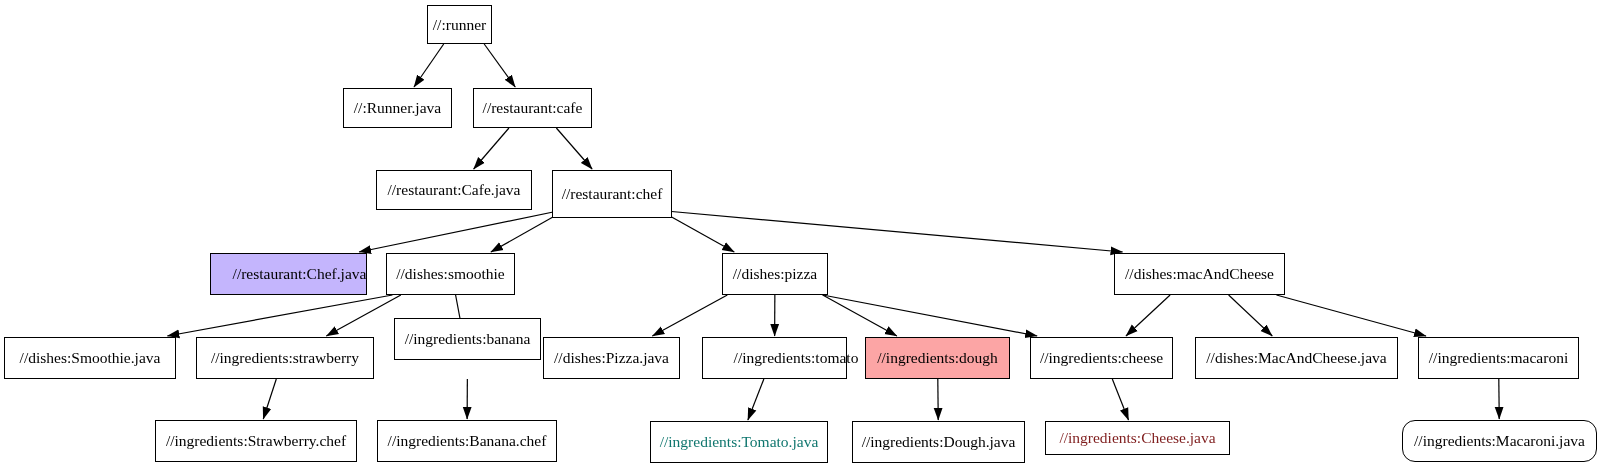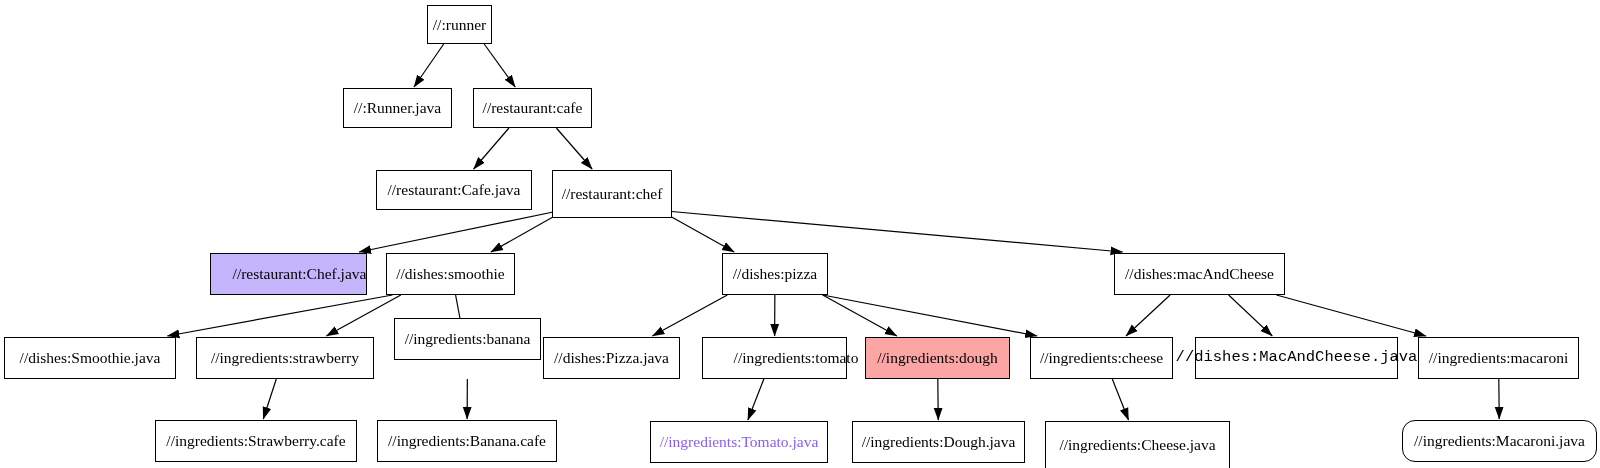--- a/index.html
+++ b/index.html
@@ -81,22 +81,22 @@
       <div class="node" style="left: 386px; top: 253px; width: 129px; height: 42px; border-color: rgb(0, 0, 0); background: rgb(255, 255, 255); color: rgb(0, 0, 0);">//dishes:smoothie</div>
       <div class="node" style="left: 722px; top: 253px; width: 106px; height: 42px; border-color: rgb(0, 0, 0); background: rgb(255, 255, 255); color: rgb(0, 0, 0);">//dishes:pizza</div>
       <div class="node" style="left: 1114px; top: 253px; width: 171px; height: 42px; border-color: rgb(0, 0, 0); background: rgb(255, 255, 255); color: rgb(0, 0, 0);">//dishes:macAndCheese</div>
       <div class="node" style="left: 4px; top: 337px; width: 172px; height: 42px; border-color: rgb(0, 0, 0); background: rgb(255, 255, 255); color: rgb(0, 0, 0);">//dishes:Smoothie.java</div>
       <div class="node" style="left: 196px; top: 337px; width: 178px; height: 42px; border-color: rgb(0, 0, 0); background: rgb(255, 255, 255); color: rgb(0, 0, 0);">//ingredients:strawberry</div>
       <div class="node" style="left: 394px; top: 318px; width: 147px; height: 42px; border-color: rgb(0, 0, 0); background: rgb(255, 255, 255); color: rgb(0, 0, 0);">//ingredients:banana</div>
       <div class="node" style="left: 543px; top: 337px; width: 137px; height: 42px; border-color: rgb(0, 0, 0); background: rgb(255, 255, 255); color: rgb(0, 0, 0);">//dishes:Pizza.java</div>
       <div class="node" style="left: 702px; top: 337px; width: 145px; height: 42px; border-color: rgb(0, 0, 0); background: rgb(255, 255, 255); color: rgb(0, 0, 0); padding-left: 43px;">//ingredients:tomato</div>
       <div class="node" style="left: 865px; top: 337px; width: 145px; height: 42px; border-color: rgb(0, 0, 0); background: #fca5a5; color: rgb(0, 0, 0);">//ingredients:dough</div>
       <div class="node" style="left: 1030px; top: 337px; width: 143px; height: 42px; border-color: rgb(0, 0, 0); background: rgb(255, 255, 255); color: rgb(0, 0, 0);">//ingredients:cheese</div>
-      <div class="node" style="left: 1195px; top: 337px; width: 203px; height: 42px; border-color: rgb(0, 0, 0); background: rgb(255, 255, 255); color: rgb(0, 0, 0); font-family: Liberation Mono, monospace;">//dishes:MacAndCheese.java</div>
+      <div class="node" style="left: 1195px; top: 337px; width: 203px; height: 42px; border-color: rgb(0, 0, 0); background: rgb(255, 255, 255); color: rgb(0, 0, 0);">//dishes:MacAndCheese.java</div>
       <div class="node" style="left: 1418px; top: 337px; width: 161px; height: 42px; border-color: rgb(0, 0, 0); background: rgb(255, 255, 255); color: rgb(0, 0, 0);">//ingredients:macaroni</div>
-      <div class="node" style="left: 155px; top: 420px; width: 202px; height: 42px; border-color: rgb(0, 0, 0); background: rgb(255, 255, 255); color: rgb(0, 0, 0);">//ingredients:Strawberry.cafe</div>
-      <div class="node" style="left: 377px; top: 420px; width: 180px; height: 42px; border-color: rgb(0, 0, 0); background: rgb(255, 255, 255); color: rgb(0, 0, 0);">//ingredients:Banana.cafe</div>
-      <div class="node" style="left: 650px; top: 421px; width: 178px; height: 42px; border-color: rgb(0, 0, 0); background: rgb(255, 255, 255); color: #8b5cf6;">//ingredients:Tomato.java</div>
+      <div class="node" style="left: 155px; top: 420px; width: 202px; height: 42px; border-color: rgb(0, 0, 0); background: rgb(255, 255, 255); color: rgb(0, 0, 0);">//ingredients:Strawberry.chef</div>
+      <div class="node" style="left: 377px; top: 420px; width: 180px; height: 42px; border-color: rgb(0, 0, 0); background: rgb(255, 255, 255); color: rgb(0, 0, 0);">//ingredients:Banana.chef</div>
+      <div class="node" style="left: 650px; top: 421px; width: 178px; height: 42px; border-color: rgb(0, 0, 0); background: rgb(255, 255, 255); color: #0f766e;">//ingredients:Tomato.java</div>
       <div class="node" style="left: 852px; top: 421px; width: 173px; height: 42px; border-color: rgb(0, 0, 0); background: rgb(255, 255, 255); color: rgb(0, 0, 0);">//ingredients:Dough.java</div>
-      <div class="node" style="left: 1045px; top: 421px; width: 185px; height: 48px; border-color: rgb(0, 0, 0); background: rgb(255, 255, 255); color: #000000;">//ingredients:Cheese.java</div>
+      <div class="node" style="left: 1045px; top: 421px; width: 185px; height: 34px; border-color: rgb(0, 0, 0); background: rgb(255, 255, 255); color: #7f1d1d;">//ingredients:Cheese.java</div>
       <div class="node" style="left: 1402px; top: 420px; width: 195px; height: 42px; border-color: rgb(0, 0, 0); background: rgb(255, 255, 255); color: rgb(0, 0, 0); border-radius: 13px;">//ingredients:Macaroni.java</div>
     </div>
 </div>
 
 </body></html>

